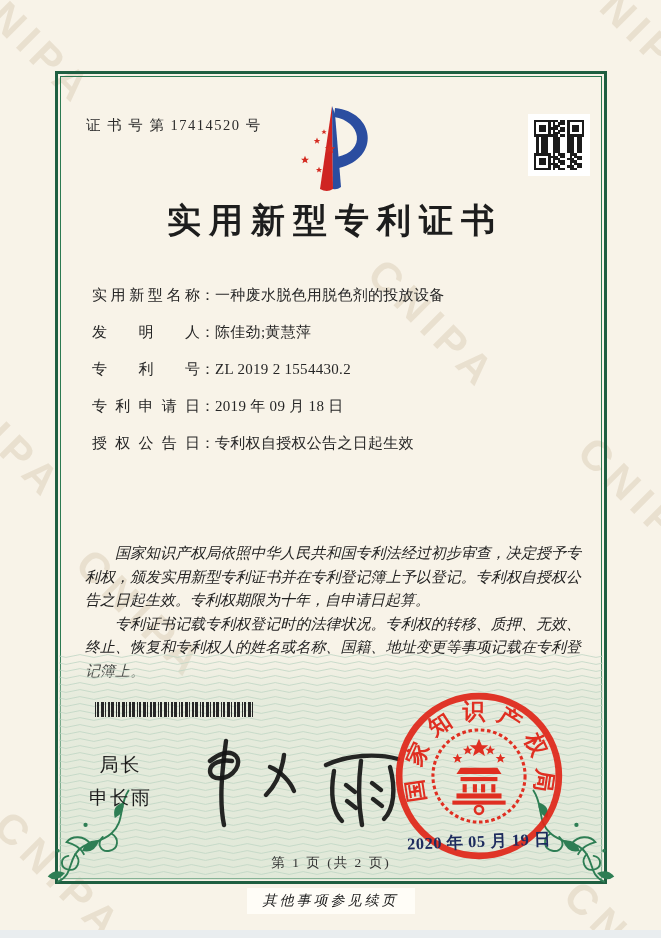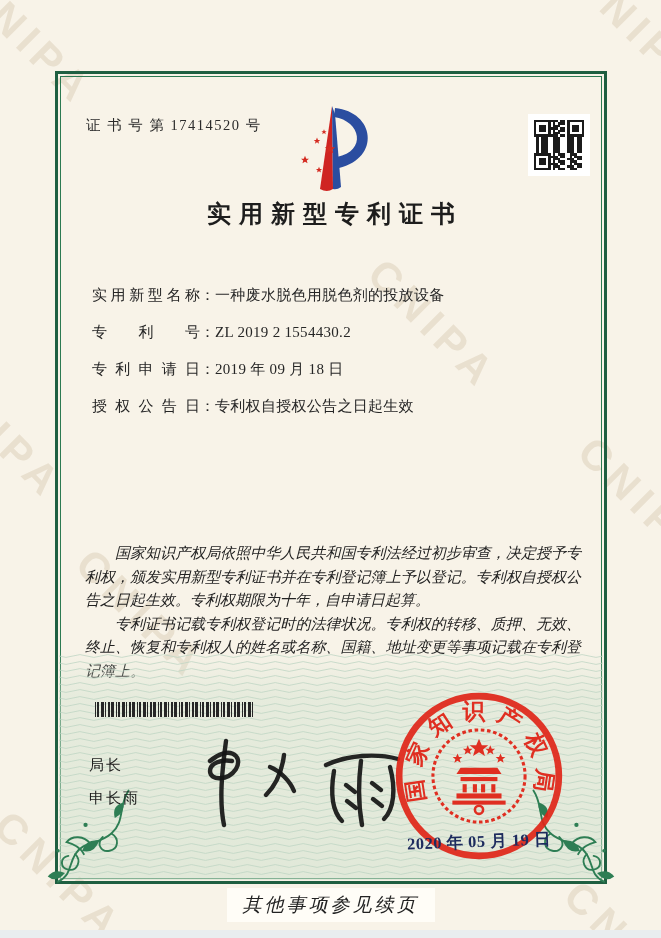--- a/index.html
+++ b/index.html
@@ -22,21 +22,21 @@
     border:3px solid #1f5f41;z-index:1;
   }
   .frame-inner{position:absolute;inset:2px;border:1px solid #2c7a52;pointer-events:none;}
   
   .cert-no{position:absolute;left:28px;top:42px;font-size:14.5px;letter-spacing:1.5px;color:#2b2b2b;}
   .logo{position:absolute;left:229px;top:27px;width:96px;height:96px;}
   .qr-box{position:absolute;left:472px;top:42px;width:50px;height:50px;background:#fff;padding:4px;box-shadow:0 0 0 2px #fff;}
   .qr-box svg{width:50px;height:50px;display:block;}
   .title{
     position:absolute;left:0;top:124px;width:100%;margin:0;text-align:center;
-    font-size:24px;font-weight:bold;letter-spacing:8px;padding-left:8px;box-sizing:border-box;color:#1d1d1d;
+    font-size:34px;font-weight:bold;letter-spacing:8px;padding-left:8px;box-sizing:border-box;color:#1d1d1d;
   }
   
   .fields{position:absolute;left:34px;top:210px;right:24px;font-size:15px;line-height:23px;color:#262626;}
   .frow{margin-bottom:14px;white-space:nowrap;}
   .flabel{display:inline-block;width:108px;text-align:justify;text-align-last:justify;vertical-align:top;}
   .fcolon{display:inline-block;width:15px;vertical-align:top;}
   .fvalue{letter-spacing:0.3px;}
   .addr2{padding-left:123px;}
   .grantrow{position:relative;}
   .grant2{position:absolute;left:253px;top:0;}
@@ -53,41 +53,41 @@
     position:absolute;left:1px;right:1px;bottom:1px;top:576px;overflow:hidden;
     background:linear-gradient(180deg,rgba(214,229,212,0) 0px,rgba(209,226,207,0.45) 45px,rgba(206,224,204,0.55) 100%);
   }
   .guilloche svg{position:absolute;left:0;top:0;width:100%;height:100%;}
   .guilloche path{fill:none;stroke:#bfd6c4;stroke-width:1;opacity:0.8;}
   .barcode{position:absolute;left:37px;top:628px;height:15px;display:flex;align-items:stretch;}
   .barcode span{display:inline-block;background:#262626;height:100%;}
   .director{
     position:absolute;left:31px;top:674px;z-index:3;
     font-family:"Liberation Sans","DejaVu Sans",sans-serif;
-    font-size:15px;line-height:33px;color:#1b1b1b;letter-spacing:2px;
+    font-size:19px;line-height:33px;color:#1b1b1b;letter-spacing:2px;text-align:center;
   }
   .sig{position:absolute;left:140px;top:662px;width:210px;height:92px;z-index:3;}
   .sig path{fill:none;stroke:#141414;stroke-width:4.4;stroke-linecap:round;stroke-linejoin:round;opacity:0.92;}
   .flourish{position:absolute;width:86px;height:112px;bottom:-12px;z-index:2;}
   .flourish.fl-left{left:-12px;}
   .flourish.fl-right{right:-12px;transform:scaleX(-1);}
   .flourish .ln{fill:none;stroke:#2e7e54;stroke-width:2.2;stroke-linecap:round;}
   .flourish .lf{fill:#2e7e54;}
   .seal{position:absolute;left:335px;top:616px;width:172px;height:172px;z-index:4;}
   .seal svg{width:172px;height:172px;}
   .seal-date{
     position:absolute;left:331px;top:757px;width:180px;text-align:center;z-index:5;
     font-weight:bold;font-size:16.5px;color:#1d2b5e;letter-spacing:0.5px;
     transform:rotate(-2deg);
   }
   .pageinfo{position:absolute;left:0;bottom:9px;width:100%;text-align:center;font-size:13.5px;letter-spacing:2px;color:#333;}
   
   .contnote{
     position:absolute;top:888px;left:50%;transform:translateX(-50%);z-index:2;
-    background:#fffdf7;padding:4px 16px;font-style:italic;font-size:19px;letter-spacing:3px;color:#222;
+    background:#fffdf7;padding:4px 16px;font-style:italic;font-size:14px;letter-spacing:3px;color:#222;
   }
   .pageedge{position:absolute;left:0;right:0;bottom:0;height:8px;background:#e9edef;z-index:2;}
 </style>
 </head>
 <body>
 
 <span class="watermark" style="left:-12px;top:-34px">CNIPA</span>
 <span class="watermark" style="left:598px;top:-44px">CNIPA</span>
 <span class="watermark" style="left:392px;top:250px">CNIPA</span>
 <span class="watermark" style="left:-42px;top:360px">CNIPA</span>
@@ -299,20 +299,23 @@
       </svg>
   </div>
 
   <h1 class="title">实用新型专利证书</h1>
 
   <div class="fields">
     <div class="frow">
       <span class="flabel">实用新型名称</span><span class="fcolon">：</span><span class="fvalue">一种废水脱色用脱色剂的投放设备</span>
     </div>
     <div class="frow">
+      <span class="flabel">发明人</span><span class="fcolon">：</span><span class="fvalue">陈佳劲;黄慧萍</span>
+    </div>
+    <div class="frow">
       <span class="flabel">专利号</span><span class="fcolon">：</span><span class="fvalue">ZL 2019 2 1554430.2</span>
     </div>
     <div class="frow">
       <span class="flabel">专利申请日</span><span class="fcolon">：</span><span class="fvalue">2019 年 09 月 18 日</span>
     </div>
     <div class="frow">
       <span class="flabel">授权公告日</span><span class="fcolon">：</span><span class="fvalue">专利权自授权公告之日起生效</span>
     </div>
   </div>
 
@@ -470,16 +473,17 @@
         <rect x="86" y="92" width="4" height="8"></rect>
           <rect x="96" y="92" width="4" height="8"></rect>
         <rect x="62" y="101" width="44" height="5"></rect>
         <rect x="58" y="108" width="52" height="4"></rect>
         <circle cx="84" cy="117" r="4" fill="none" stroke="#e02518" stroke-width="2.5"></circle>
       </g>
     </svg>
   </div>
   <div class="seal-date">2020 年 05 月 19 日</div>
 
+  <div class="pageinfo">第 1 页 (共 2 页)</div>
 </div>
 
 <div class="contnote">其他事项参见续页</div>
 <div class="pageedge"></div>
 
 </body></html>

